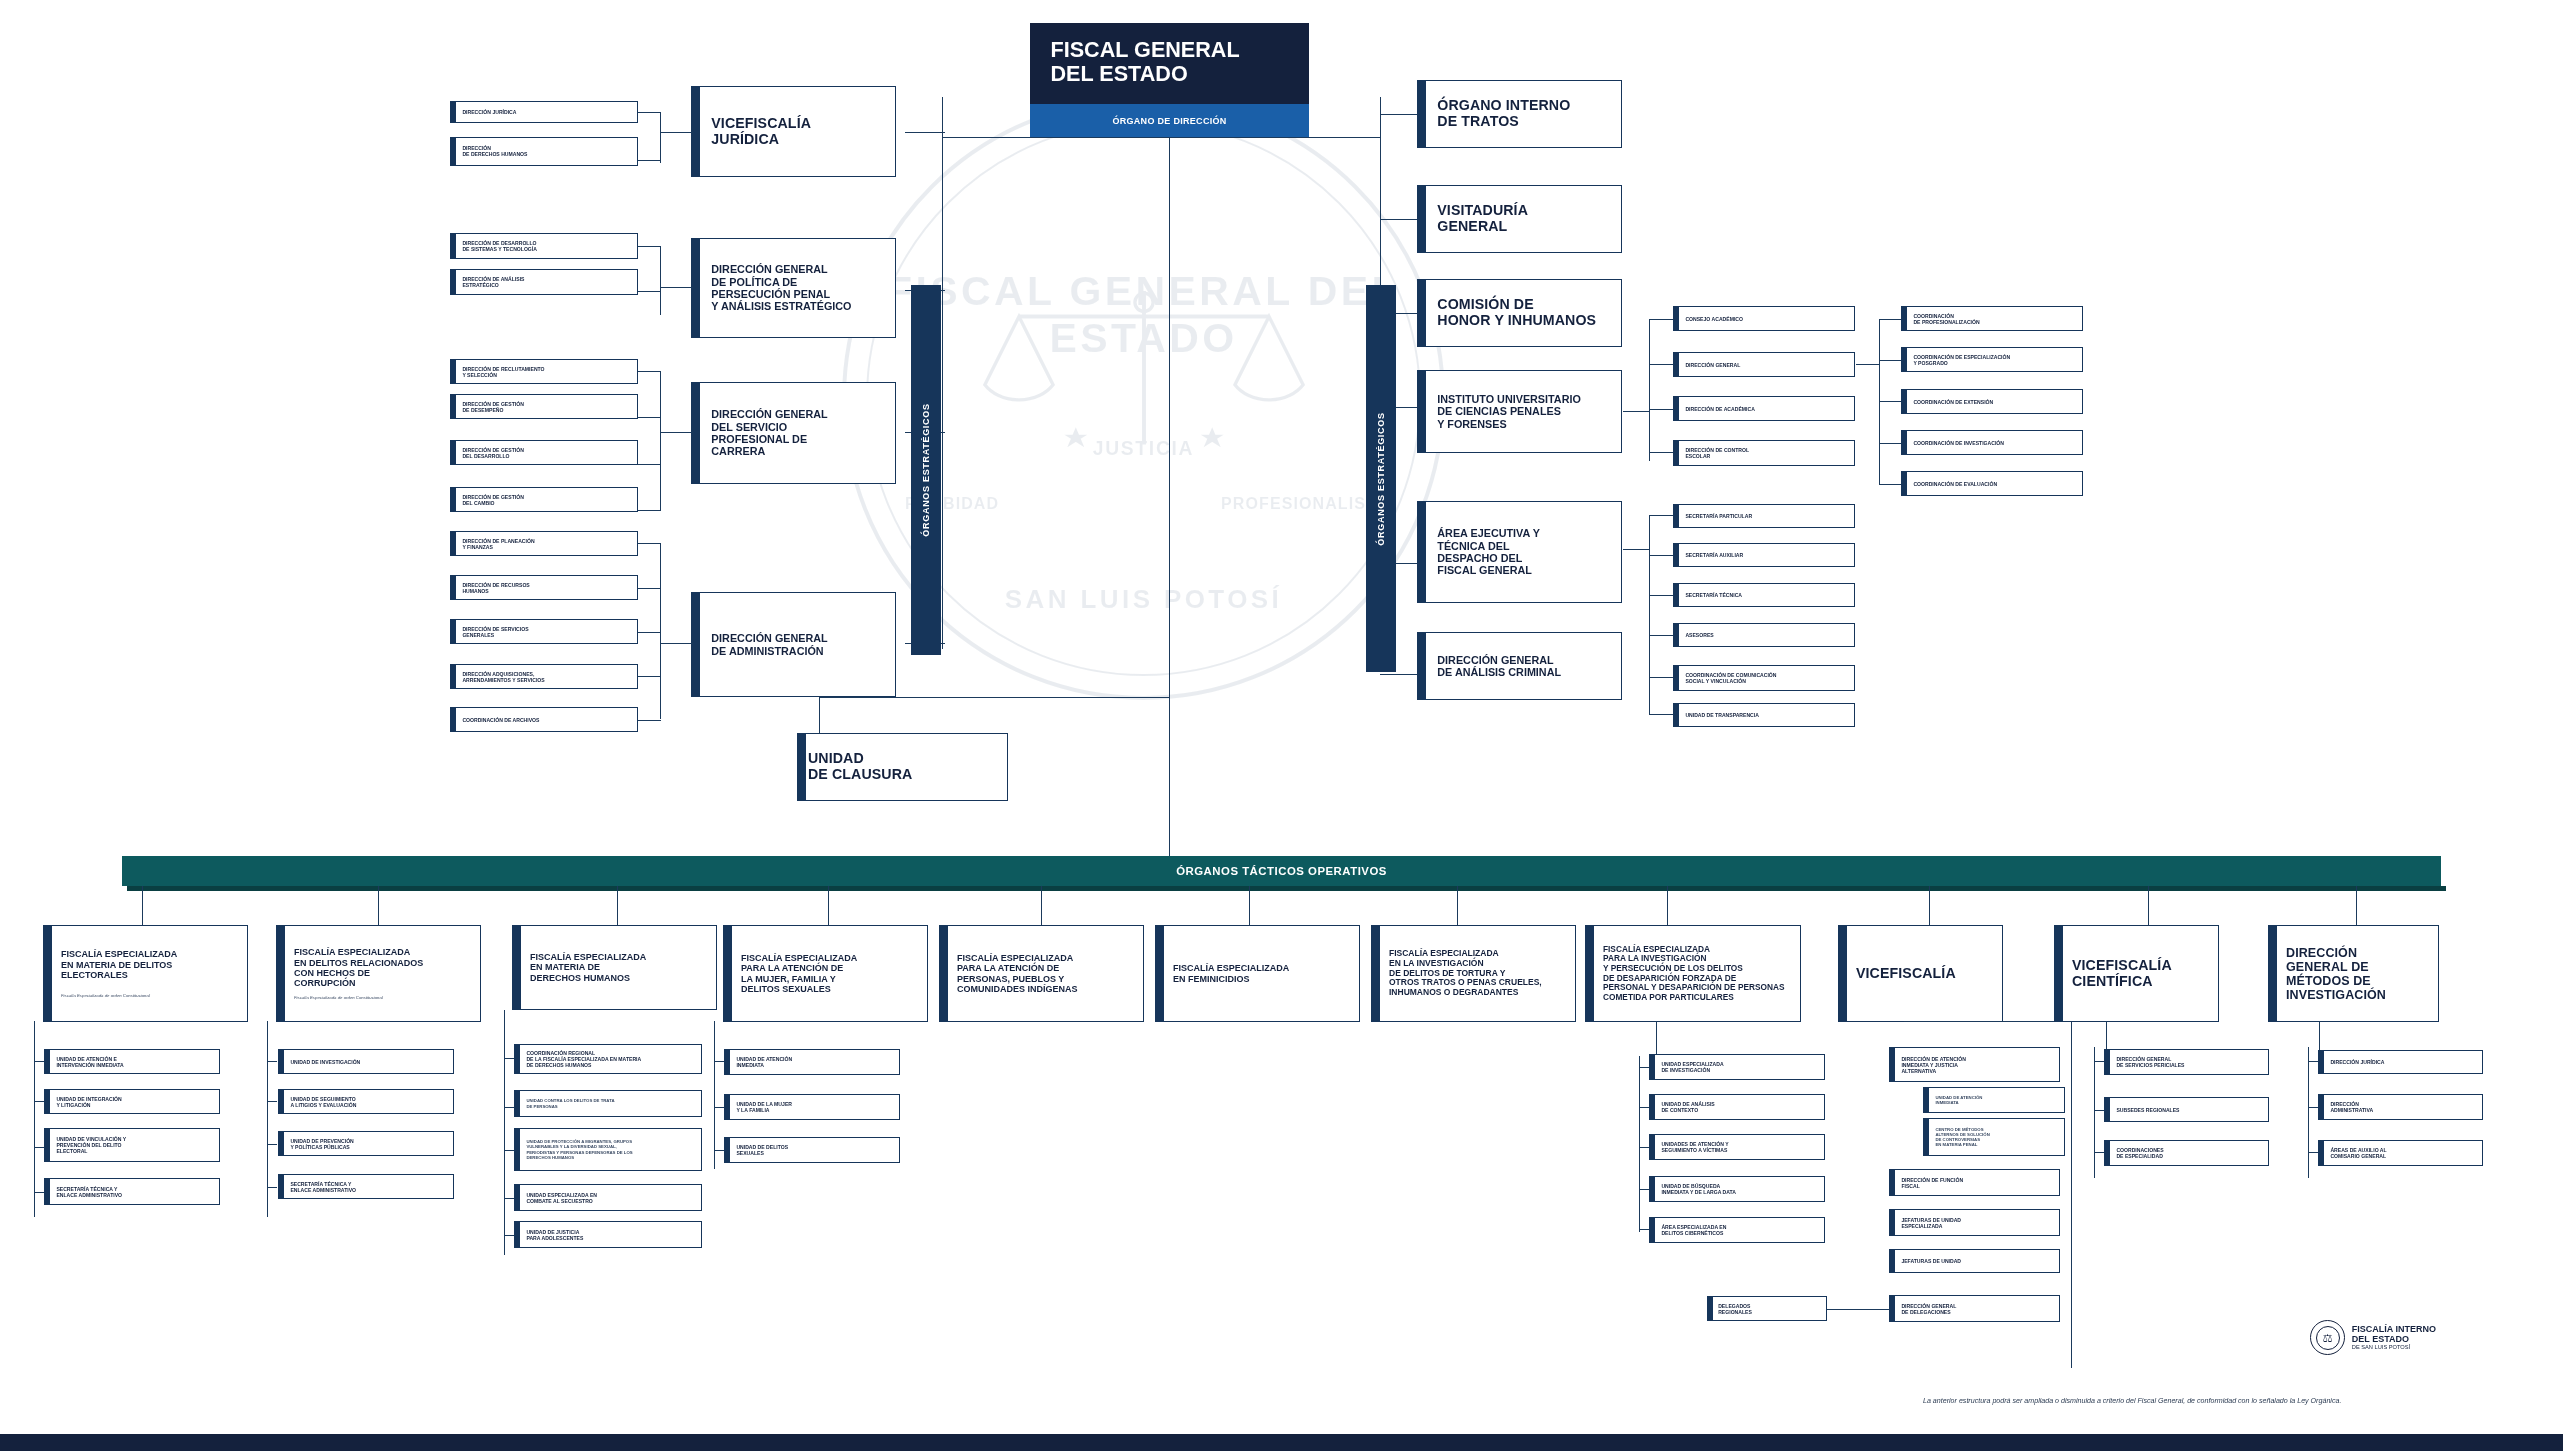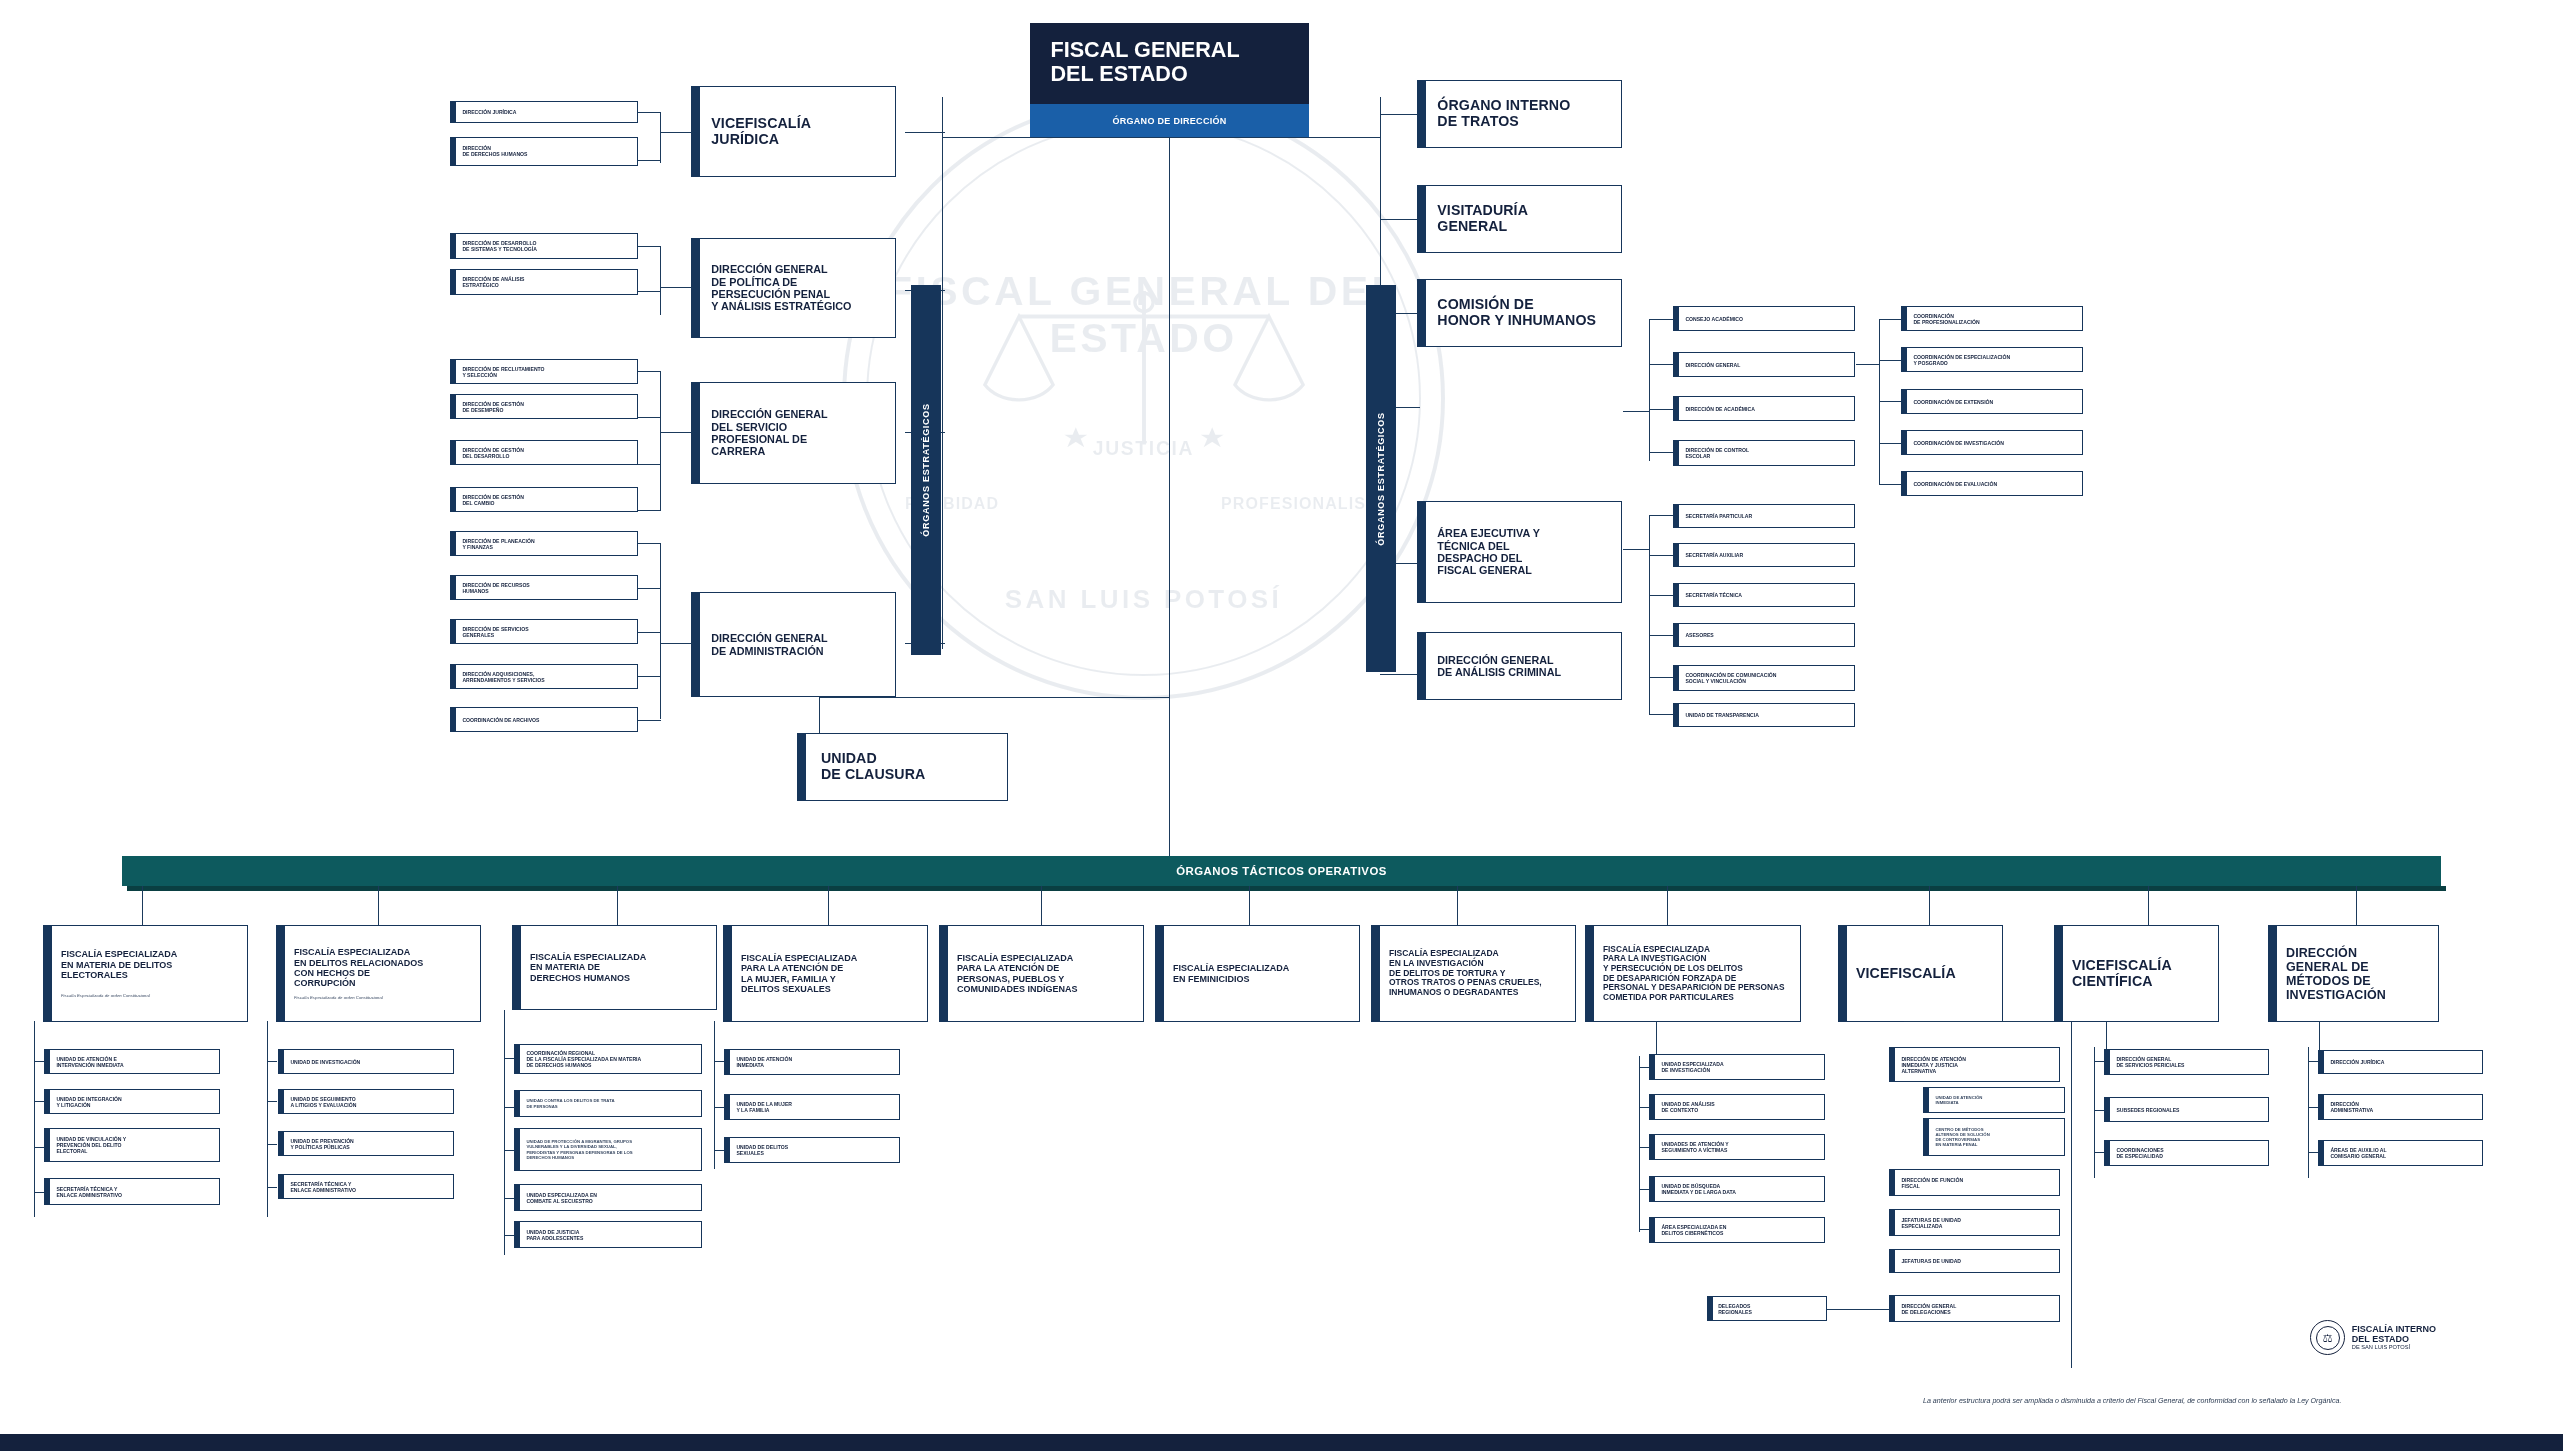--- a/index.html
+++ b/index.html
@@ -331,21 +331,21 @@
     <div class="pad tiny" style="padding-left:11.4px; white-space:pre-line;">DIRECCIÓN ADQUISICIONES,
 ARRENDAMIENTOS Y SERVICIOS</div>
   </div>
   <div class="box" style="left:450px; top:707px; width:188px; height:25px;">
     <div class="lbar"></div>
     <div class="pad tiny" style="padding-left:11.4px; white-space:pre-line;">COORDINACIÓN DE ARCHIVOS</div>
   </div>
 
   <div class="box" style="left:797px; top:733px; width:211px; height:68px;">
     <div class="lbar lbar-th"></div>
-    <div class="pad big-title" style="padding-left:23px; white-space:pre-line;">UNIDAD
+    <div class="pad big-title" style="padding-left:10px; white-space:pre-line;">UNIDAD
 DE CLAUSURA</div>
   </div>
 
   <div class="box" style="left:1417px; top:80px; width:205px; height:68px;">
     <div class="lbar lbar-th"></div>
     <div class="pad big-title" style="padding-left:19.3px; white-space:pre-line;">ÓRGANO INTERNO
 DE TRATOS</div>
   </div>
 
   <div class="box" style="left:1417px; top:185px; width:205px; height:68px;">
@@ -353,20 +353,26 @@
     <div class="pad big-title" style="padding-left:19.3px; white-space:pre-line;">VISITADURÍA
 GENERAL</div>
   </div>
 
   <div class="box" style="left:1417px; top:279px; width:205px; height:68px;">
     <div class="lbar lbar-th"></div>
     <div class="pad big-title" style="padding-left:19.3px; white-space:pre-line;">COMISIÓN DE
 HONOR Y INHUMANOS</div>
   </div>
 
+  <div class="box" style="left:1417px; top:370px; width:205px; height:83px;">
+    <div class="lbar lbar-th"></div>
+    <div class="pad mid-title" style="padding-left:19.3px; white-space:pre-line;">INSTITUTO UNIVERSITARIO
+DE CIENCIAS PENALES
+Y FORENSES</div>
+  </div>
   <div class="ln lnh" style="left:1623px; top:411px; width:26px;"></div>
   <div class="ln lnv" style="left:1649px; top:319px; height:142px;"></div>
   <div class="ln lnh" style="left:1649px; top:319px; width:24px;"></div>
   <div class="ln lnh" style="left:1649px; top:364px; width:24px;"></div>
   <div class="ln lnh" style="left:1649px; top:409px; width:24px;"></div>
   <div class="ln lnh" style="left:1649px; top:452px; width:24px;"></div>
   <div class="box" style="left:1673px; top:306px; width:182px; height:25px;">
     <div class="lbar"></div>
     <div class="pad tiny" style="padding-left:11.4px; white-space:pre-line;">CONSEJO ACADÉMICO</div>
   </div>

